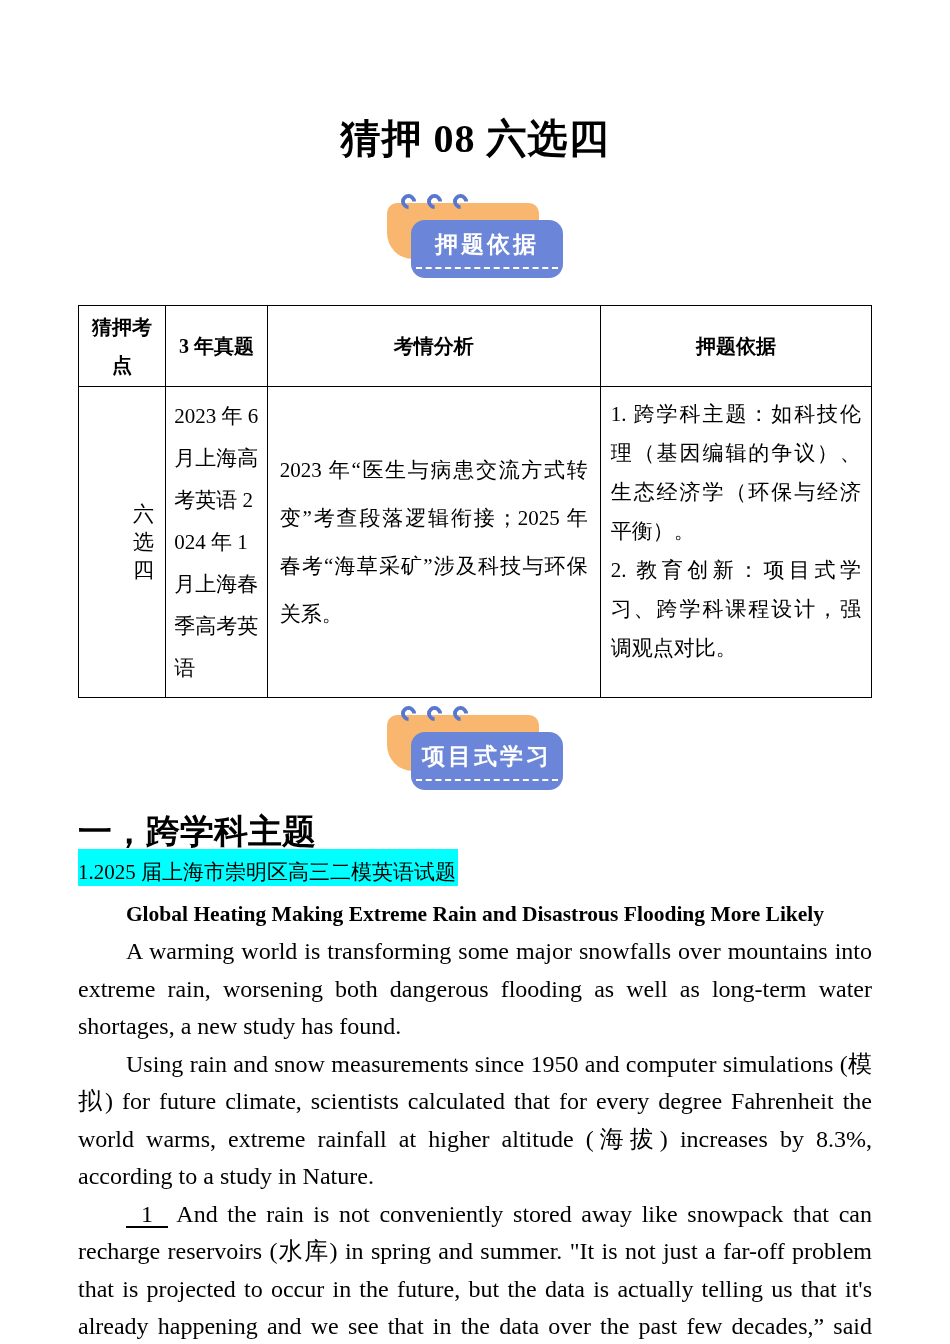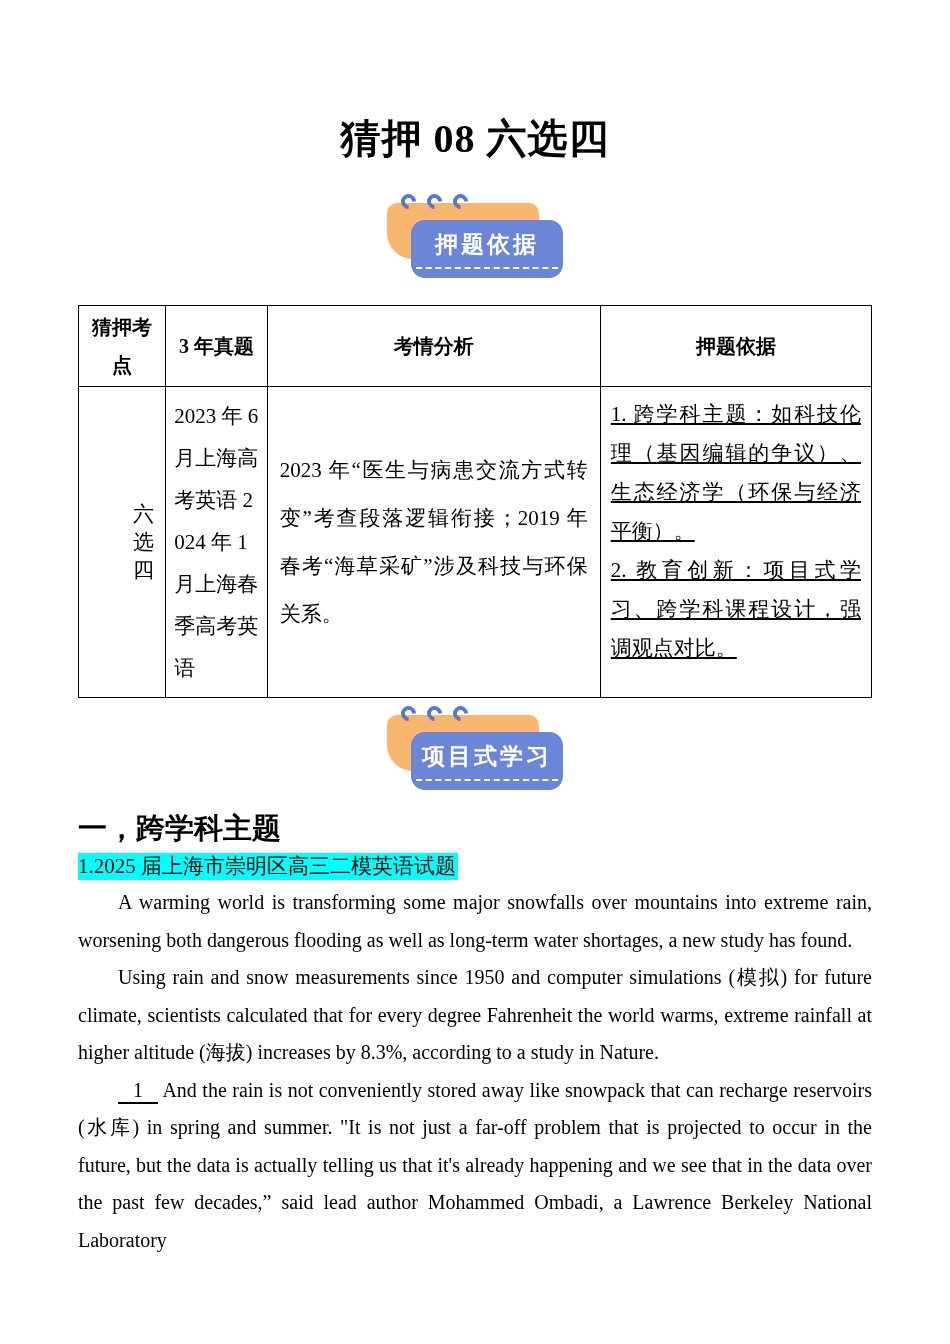--- a/index.html
+++ b/index.html
@@ -114,52 +114,51 @@
     vertical-align: middle;
     padding: 0 12px;
     line-height: 48px;
     text-align: justify;
   }
   td.cell-basis {
     vertical-align: top;
     padding: 8px 10px 0 10px;
     line-height: 39px;
     text-align: justify;
-    text-decoration: underline;
   }
   .basis-item + .basis-item { }
 
   
   .section-heading {
     margin: 20px 0 0 0;
-    font-size: 29px;
+    font-size: 34px;
     font-weight: bold;
     line-height: 1.15;
   }
   .source-line {
     margin-top: 7px;
     font-size: 21px;
     line-height: 28px;
   }
   .source-line .hl {
     background: var(--highlight);
-    padding: 1px 2px 2px 0;
+    padding: 11px 2px 2px 0;
   }
 
   
   .article-title {
     margin-top: 13px;
     text-align: center;
     font-weight: bold;
     font-size: 21.5px;
     line-height: 30px;
   }
   .article p {
     margin: 0;
-    font-size: 20px;
+    font-size: 24px;
     line-height: 37.5px;
     text-align: justify;
     text-indent: 2em;
   }
   .article p:first-of-type { margin-top: 4px; }
   .blank {
     display: inline-block;
     text-indent: 0;
     padding: 0 15px;
     border-bottom: 2px solid #000000;
@@ -193,21 +192,21 @@
         <th>猜押考点</th>
         <th>3 年真题</th>
         <th>考情分析</th>
         <th>押题依据</th>
       </tr>
     </thead>
     <tbody>
       <tr>
         <td class="cell-point">六选四</td>
         <td class="cell-real">2023 年 6 月上海高考英语 2024 年 1 月上海春季高考英语</td>
-        <td class="cell-analyze">2023 年“医生与病患交流方式转变”考查段落逻辑衔接；2019 年春考“海草采矿”涉及科技与环保关系。</td>
+        <td class="cell-analyze">2023 年“医生与病患交流方式转变”考查段落逻辑衔接；2025 年春考“海草采矿”涉及科技与环保关系。</td>
         <td class="cell-basis">
           <div class="basis-item">1. 跨学科主题：如科技伦理（基因编辑的争议）、生态经济学（环保与经济平衡）。</div>
           <div class="basis-item">2. 教育创新：项目式学习、跨学科课程设计，强调观点对比。</div>
         </td>
       </tr>
     </tbody>
   </table>
 
   <div class="badge second">
     <span class="ring r1"></span>
@@ -217,18 +216,19 @@
     <div class="front-card">项目式学习</div>
   </div>
 
   <h2 class="section-heading">一，跨学科主题</h2>
 
   <div class="source-line">
     <span class="hl">1.2025 届上海市崇明区高三二模英语试题</span>
   </div>
 
   <div class="article">
+    <div class="article-title">Global Heating Making Extreme Rain and Disastrous Flooding More Likely</div>
     <p>A warming world is transforming some major snowfalls over mountains into extreme rain, worsening both dangerous flooding as well as long-term water shortages, a new study has found.</p>
     <p>Using rain and snow measurements since 1950 and computer simulations (模拟) for future climate, scientists calculated that for every degree Fahrenheit the world warms, extreme rainfall at higher altitude (海拔) increases by 8.3%, according to a study in Nature.</p>
     <p><span class="blank">1</span> <span>And the rain is not conveniently stored away like snowpack that can recharge reservoirs (水库) in spring and summer. "It is not just a far-off problem that is projected to occur in the future, but the data is actually telling us that it's already happening and we see that in the data over the past few decades,” said lead author Mohammed Ombadi, a Lawrence Berkeley National Laboratory</span></p>
   </div>
 
 </div>
 
 </body></html>

